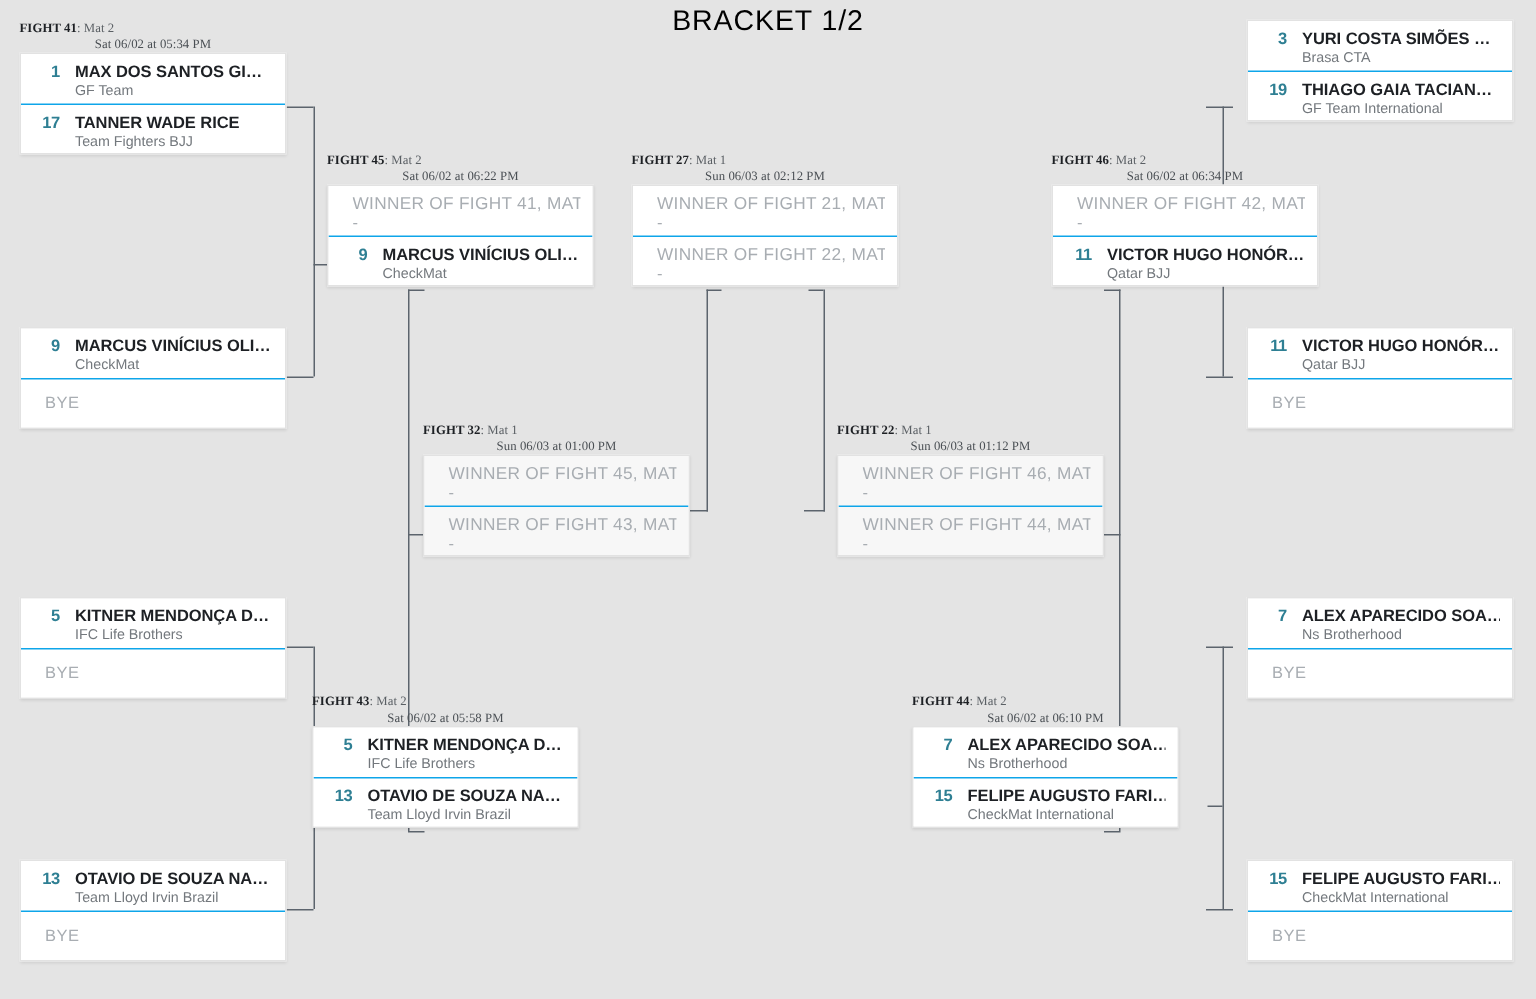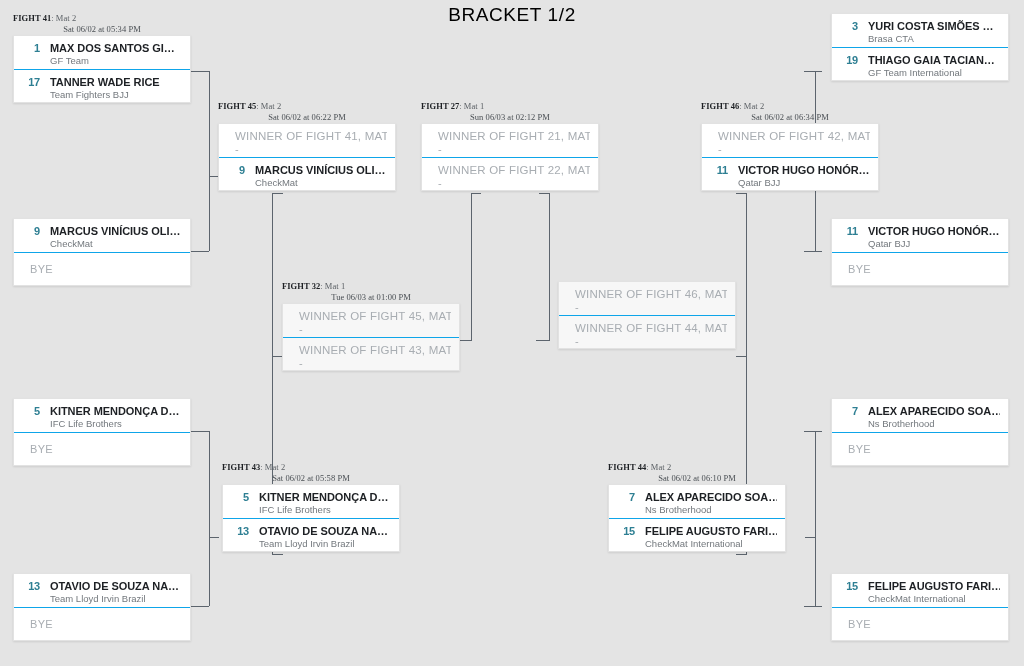--- a/index.html
+++ b/index.html
@@ -213,42 +213,42 @@
             <div class="name">WINNER OF FIGHT 41, MAT 2</div>
             <div class="team">-</div>
           </div>
           <div class="slot">
             <div class="seed">9</div>
             <div class="name">MARCUS VINÍCIUS OLI…</div>
             <div class="team">CheckMat</div>
           </div>
         </div>
       </div>
-      <div class="match" style="left: 222px; top: 462px; width: 178px;">
+      <div class="match" style="left: 208px; top: 462px; width: 178px;">
         <div class="match-head">
           <div><span class="fno">FIGHT 43</span><span class="mat">: </span><span class="mat">Mat 2</span></div>
           <div class="when">Sat 06/02 at 05:58 PM</div>
         </div>
         <div class="card">
           <div class="slot">
             <div class="seed">5</div>
             <div class="name">KITNER MENDONÇA D…</div>
             <div class="team">IFC Life Brothers</div>
           </div>
           <div class="slot">
             <div class="seed">13</div>
             <div class="name">OTAVIO DE SOUZA NA…</div>
             <div class="team">Team Lloyd Irvin Brazil</div>
           </div>
         </div>
       </div>
       <div class="match" style="left: 282px; top: 281px; width: 178px;">
         <div class="match-head">
           <div><span class="fno">FIGHT 32</span><span class="mat">: </span><span class="mat">Mat 1</span></div>
-          <div class="when">Tue 06/03 at 01:00 PM</div>
+          <div class="when">Sun 06/03 at 01:00 PM</div>
         </div>
         <div class="card tinted">
           <div class="slot placeholder">
             <div class="name">WINNER OF FIGHT 45, MAT 2</div>
             <div class="team">-</div>
           </div>
           <div class="slot placeholder">
             <div class="name">WINNER OF FIGHT 43, MAT 2</div>
             <div class="team">-</div>
           </div>
@@ -264,20 +264,24 @@
             <div class="name">WINNER OF FIGHT 21, MAT 1</div>
             <div class="team">-</div>
           </div>
           <div class="slot placeholder">
             <div class="name">WINNER OF FIGHT 22, MAT 1</div>
             <div class="team">-</div>
           </div>
         </div>
       </div>
       <div class="match" style="left: 558px; top: 281px; width: 178px;">
+        <div class="match-head">
+          <div><span class="fno">FIGHT 22</span><span class="mat">: </span><span class="mat">Mat 1</span></div>
+          <div class="when">Sun 06/03 at 01:12 PM</div>
+        </div>
         <div class="card tinted">
           <div class="slot placeholder">
             <div class="name">WINNER OF FIGHT 46, MAT 2</div>
             <div class="team">-</div>
           </div>
           <div class="slot placeholder">
             <div class="name">WINNER OF FIGHT 44, MAT 2</div>
             <div class="team">-</div>
           </div>
         </div>

